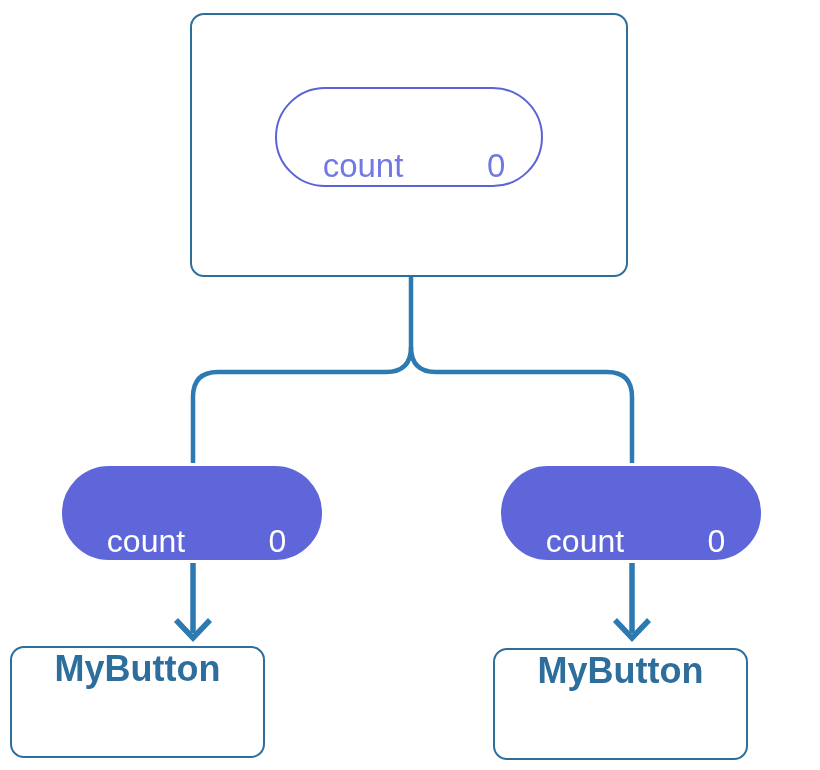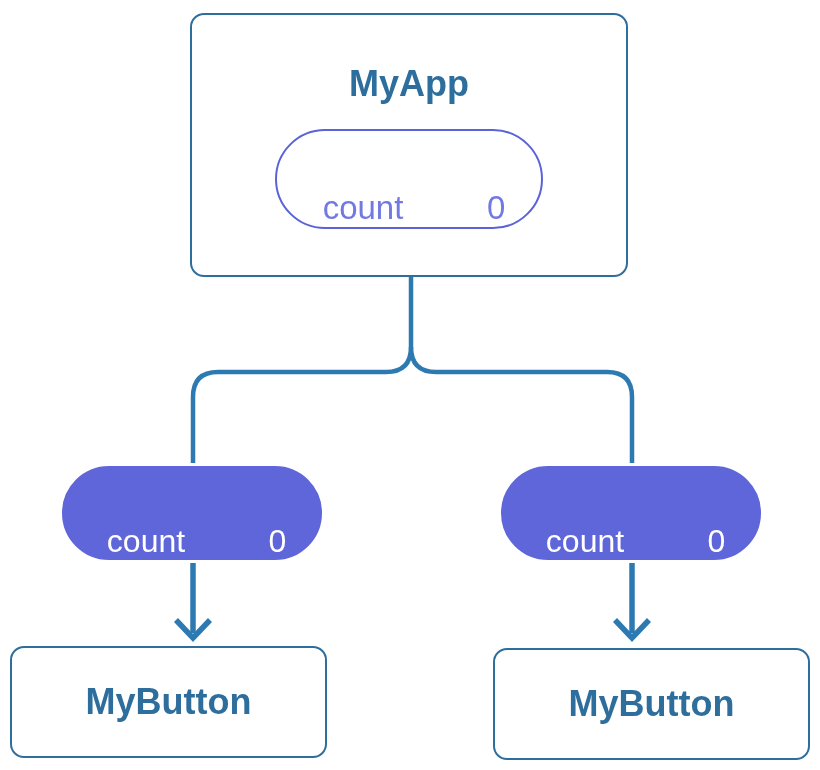--- a/index.html
+++ b/index.html
@@ -51,24 +51,23 @@
     height: 264px;
     display: flex;
     flex-direction: column;
     align-items: center;
     padding-top: 48px;
   }
   .root-card .card-title {
     line-height: 42px;
   }
   .child-card {
-    width: 317px;
+    width: 255px;
     height: 112px;
     display: flex;
-    align-items: center;
     justify-content: center;
   }
   .child-card.left  { left: 10px;  top: 646px; }
   .child-card.right { left: 493px; top: 648px; }
 
   .pill {
     display: flex;
     align-items: flex-end;
     border-radius: 50px;
     box-sizing: border-box;
@@ -123,21 +122,20 @@
     <path class="line" d="M411 277 L411 347"></path>
     <path class="line" d="M411 347 Q411 372 386 372 L218 372 Q193 372 193 397 L193 470"></path>
     <path class="line" d="M411 347 Q411 372 436 372 L607 372 Q632 372 632 397 L632 470"></path>
     <path class="arrow" d="M193 556 L193 633"></path>
     <path class="arrow" d="M176 620 L193 638 L210 620"></path>
     <path class="arrow" d="M632 556 L632 633"></path>
     <path class="arrow" d="M615 620 L632 638 L649 620"></path>
   </svg>
 
   <div class="card root-card">
-    <div class="card-title">MyApp</div>
     <div class="pill pill-outline">
       <span class="pill-name">count</span>
       <span class="pill-divider"></span>
       <span class="pill-value">0</span>
     </div>
   </div>
 
   <div class="pill pill-filled left">
     <span class="pill-name">count</span>
     <span class="pill-divider"></span>

